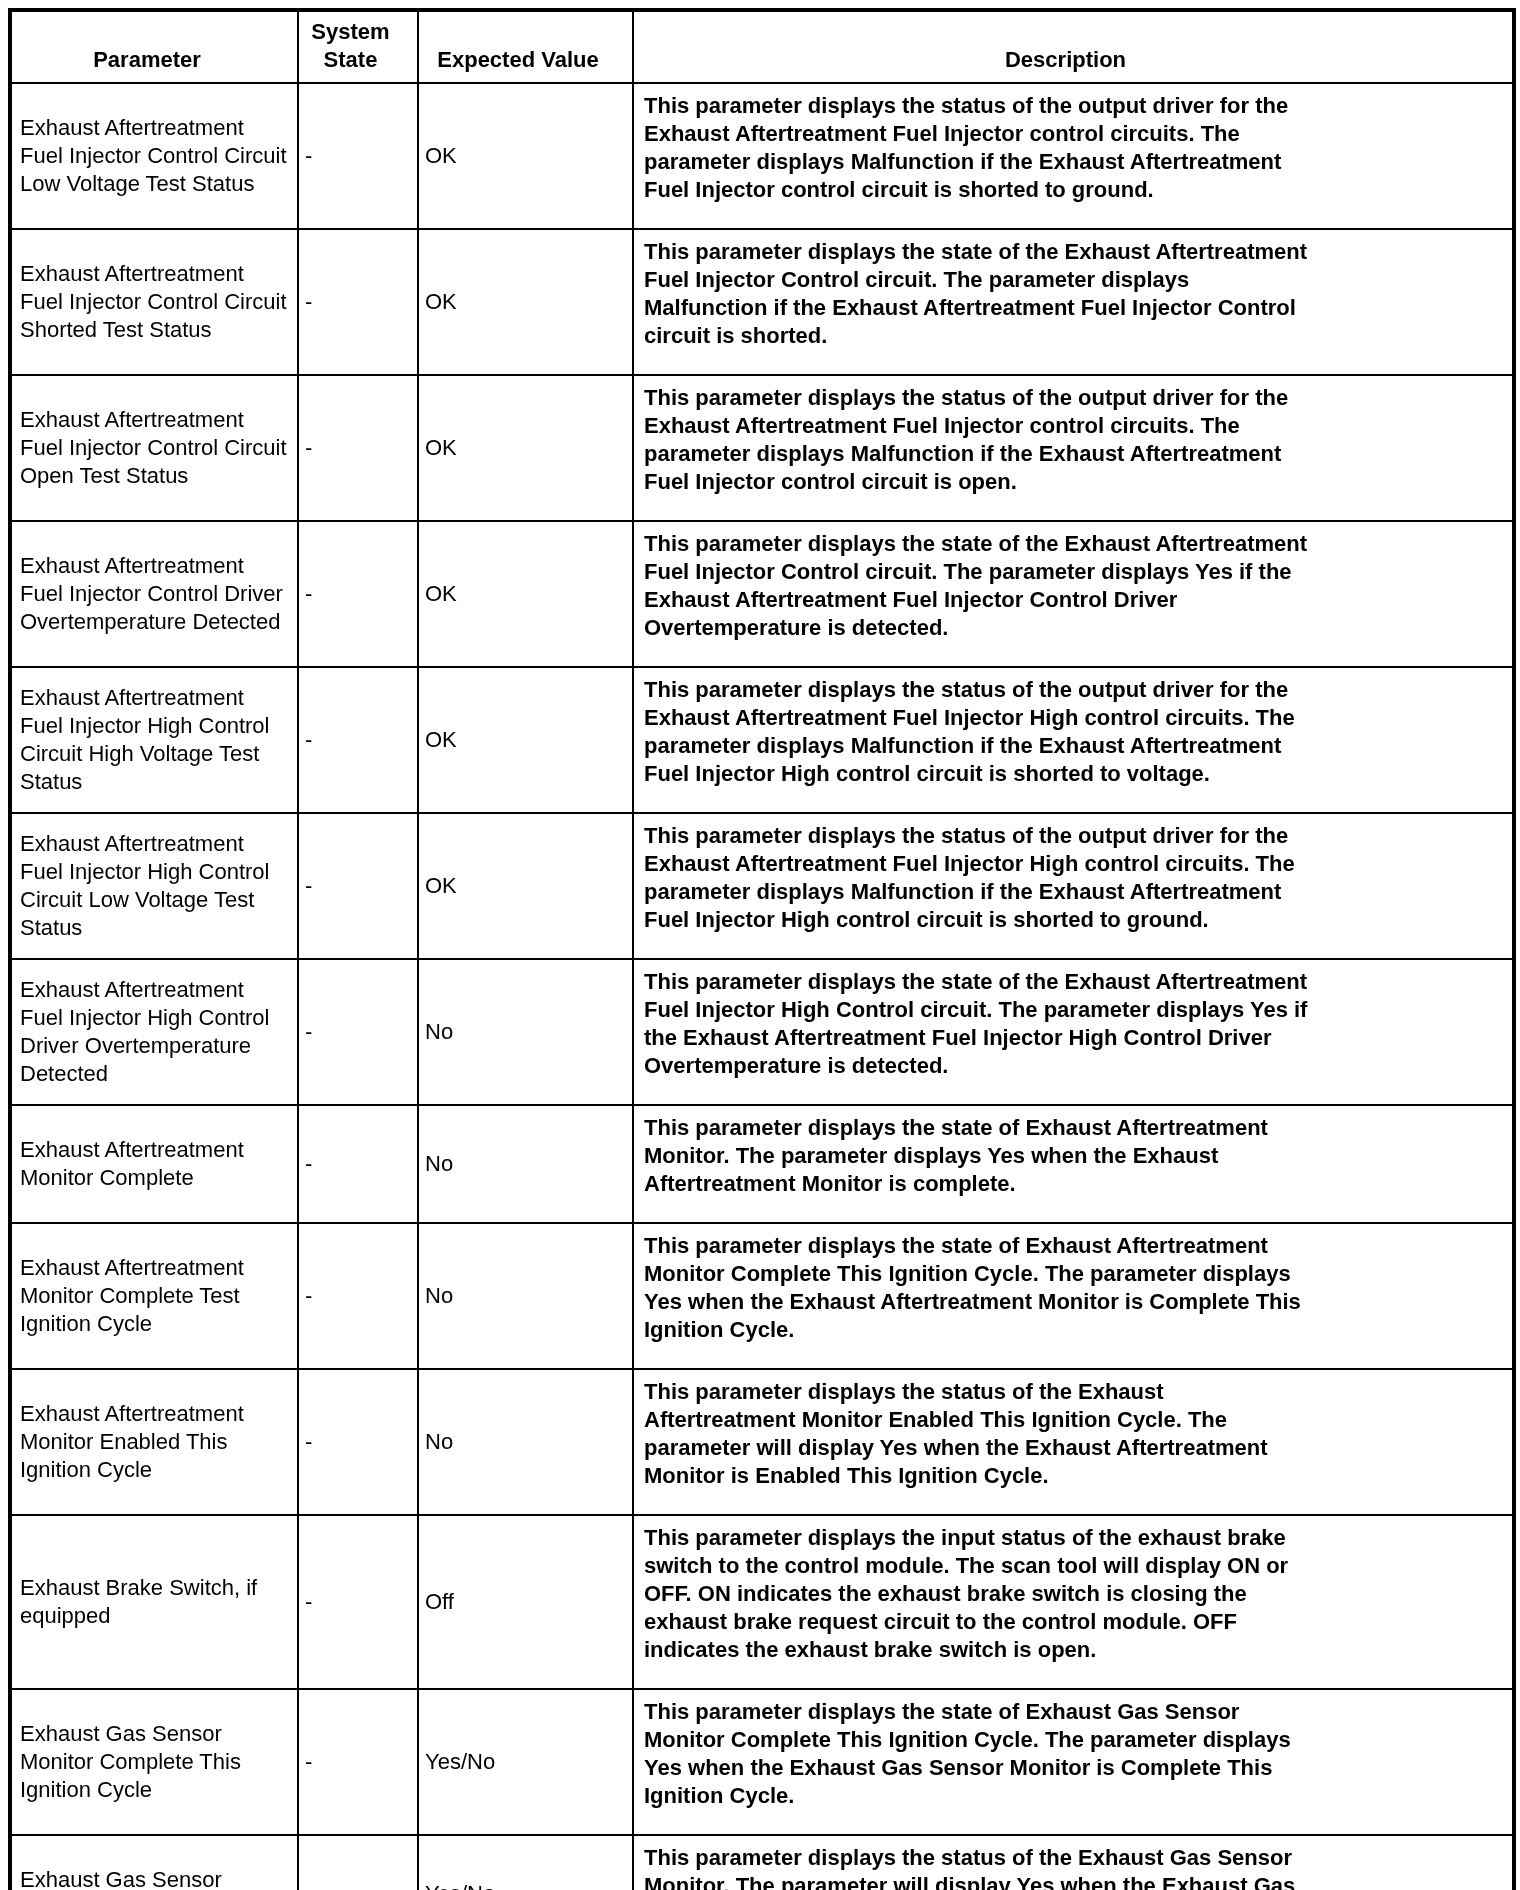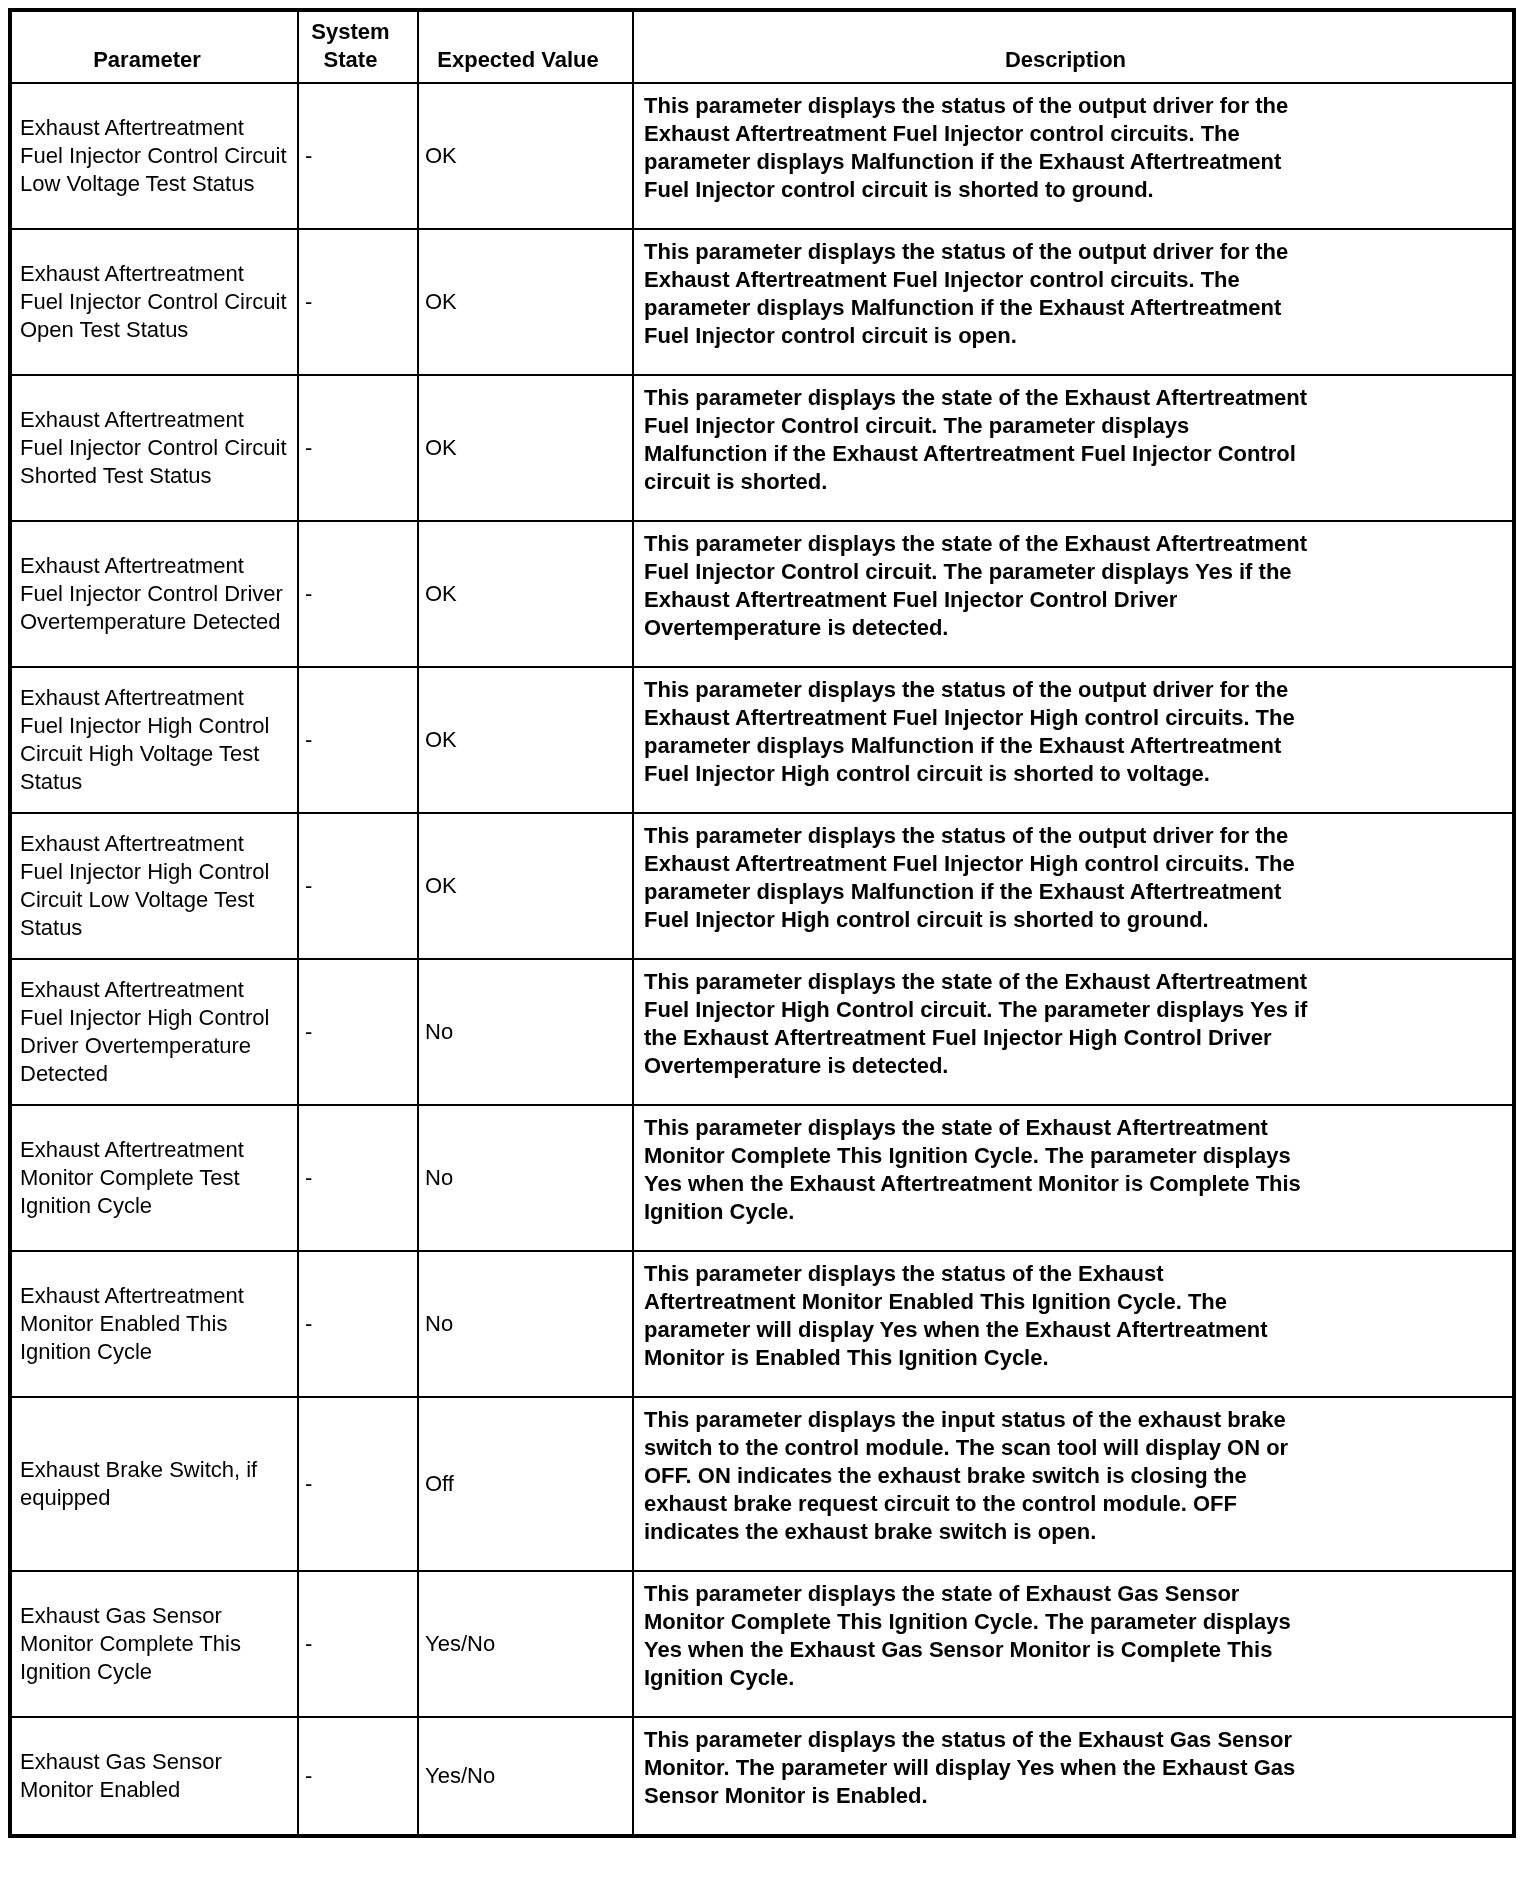--- a/index.html
+++ b/index.html
@@ -74,30 +74,30 @@
       </tr>
     </thead>
     <tbody id="table-body">
         <tr>
           <td class="parameter-cell">Exhaust Aftertreatment Fuel Injector Control Circuit Low Voltage Test Status</td>
           <td class="system-state-cell">-</td>
           <td class="expected-value-cell">OK</td>
           <td class="description-cell">This parameter displays the status of the output driver for the Exhaust Aftertreatment Fuel Injector control circuits. The parameter displays Malfunction if the Exhaust Aftertreatment Fuel Injector control circuit is shorted to ground.</td>
         </tr>
         <tr>
+          <td class="parameter-cell">Exhaust Aftertreatment Fuel Injector Control Circuit Shorted Test Status</td>
+          <td class="system-state-cell">-</td>
+          <td class="expected-value-cell">OK</td>
+          <td class="description-cell">This parameter displays the state of the Exhaust Aftertreatment Fuel Injector Control circuit. The parameter displays Malfunction if the Exhaust Aftertreatment Fuel Injector Control circuit is shorted.</td>
+        </tr>
+        <tr>
           <td class="parameter-cell">Exhaust Aftertreatment Fuel Injector Control Circuit Open Test Status</td>
           <td class="system-state-cell">-</td>
           <td class="expected-value-cell">OK</td>
           <td class="description-cell">This parameter displays the status of the output driver for the Exhaust Aftertreatment Fuel Injector control circuits. The parameter displays Malfunction if the Exhaust Aftertreatment Fuel Injector control circuit is open.</td>
-        </tr>
-        <tr>
-          <td class="parameter-cell">Exhaust Aftertreatment Fuel Injector Control Circuit Shorted Test Status</td>
-          <td class="system-state-cell">-</td>
-          <td class="expected-value-cell">OK</td>
-          <td class="description-cell">This parameter displays the state of the Exhaust Aftertreatment Fuel Injector Control circuit. The parameter displays Malfunction if the Exhaust Aftertreatment Fuel Injector Control circuit is shorted.</td>
         </tr>
         <tr>
           <td class="parameter-cell">Exhaust Aftertreatment Fuel Injector Control Driver Overtemperature Detected</td>
           <td class="system-state-cell">-</td>
           <td class="expected-value-cell">OK</td>
           <td class="description-cell">This parameter displays the state of the Exhaust Aftertreatment Fuel Injector Control circuit. The parameter displays Yes if the Exhaust Aftertreatment Fuel Injector Control Driver Overtemperature is detected.</td>
         </tr>
         <tr>
           <td class="parameter-cell">Exhaust Aftertreatment Fuel Injector High Control Circuit High Voltage Test Status</td>
           <td class="system-state-cell">-</td>
@@ -108,20 +108,26 @@
           <td class="parameter-cell">Exhaust Aftertreatment Fuel Injector High Control Circuit Low Voltage Test Status</td>
           <td class="system-state-cell">-</td>
           <td class="expected-value-cell">OK</td>
           <td class="description-cell">This parameter displays the status of the output driver for the Exhaust Aftertreatment Fuel Injector High control circuits. The parameter displays Malfunction if the Exhaust Aftertreatment Fuel Injector High control circuit is shorted to ground.</td>
         </tr>
         <tr>
           <td class="parameter-cell">Exhaust Aftertreatment Fuel Injector High Control Driver Overtemperature Detected</td>
           <td class="system-state-cell">-</td>
           <td class="expected-value-cell">No</td>
           <td class="description-cell">This parameter displays the state of the Exhaust Aftertreatment Fuel Injector High Control circuit. The parameter displays Yes if the Exhaust Aftertreatment Fuel Injector High Control Driver Overtemperature is detected.</td>
+        </tr>
+        <tr>
+          <td class="parameter-cell">Exhaust Aftertreatment Monitor Complete</td>
+          <td class="system-state-cell">-</td>
+          <td class="expected-value-cell">No</td>
+          <td class="description-cell">This parameter displays the state of Exhaust Aftertreatment Monitor. The parameter displays Yes when the Exhaust Aftertreatment Monitor is complete.</td>
         </tr>
         <tr>
           <td class="parameter-cell">Exhaust Aftertreatment Monitor Complete Test Ignition Cycle</td>
           <td class="system-state-cell">-</td>
           <td class="expected-value-cell">No</td>
           <td class="description-cell">This parameter displays the state of Exhaust Aftertreatment Monitor Complete This Ignition Cycle. The parameter displays Yes when the Exhaust Aftertreatment Monitor is Complete This Ignition Cycle.</td>
         </tr>
         <tr>
           <td class="parameter-cell">Exhaust Aftertreatment Monitor Enabled This Ignition Cycle</td>
           <td class="system-state-cell">-</td>

